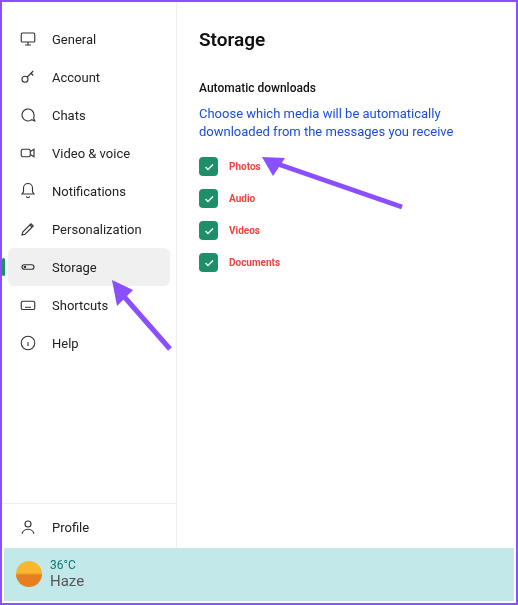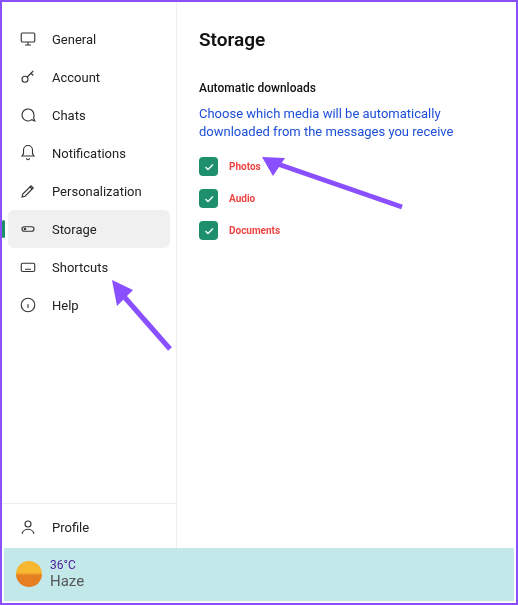--- a/index.html
+++ b/index.html
@@ -129,21 +129,21 @@
       gap: 8px;
     }
     .weather-icon {
       width: 26px;
       height: 26px;
       border-radius: 50%;
       background: linear-gradient(180deg, #f7b731 45%, #e67e22 55%);
       position: relative;
     }
     .weather-text { display: flex; flex-direction: column; line-height: 1.15; }
-    .weather-temp { font-size: 12px; color: #4c1d95; }
+    .weather-temp { font-size: 12px; color: #0f766e; }
     .weather-cond { font-size: 15px; color: #555; }
     .arrow {
       position: absolute;
       pointer-events: none;
     }
     .arrow svg { stroke: #8a4fff; fill: #8a4fff; }
   </style>
 </head>
 <body>
 
@@ -168,20 +168,29 @@
           </span>
         <span>Account</span>
       </div>
       <div class="sidebar-item">
         <span class="icon">
             <svg viewBox="0 0 24 24">
               <path d="M20 12a8 8 0 10-3 6.2L21 20l-1.5-4A7.9 7.9 0 0020 12z"></path>
             </svg>
           </span>
         <span>Chats</span>
+      </div>
+      <div class="sidebar-item">
+        <span class="icon">
+            <svg viewBox="0 0 24 24">
+              <rect x="3" y="7" width="12" height="10" rx="2"></rect>
+              <path d="M15 10l5-3v10l-5-3"></path>
+            </svg>
+          </span>
+        <span>Video &amp; voice</span>
       </div>
       <div class="sidebar-item">
         <span class="icon">
             <svg viewBox="0 0 24 24">
               <path d="M6 8a6 6 0 1112 0v5l2 3H4l2-3zM10 19a2 2 0 004 0"></path>
             </svg>
           </span>
         <span>Notifications</span>
       </div>
       <div class="sidebar-item">
@@ -246,20 +255,28 @@
         </div>
       <span class="check-label">Photos</span>
     </div>
     <div class="check-row">
       <div class="checkbox">
           <svg viewBox="0 0 24 24">
             <path d="M5 12l5 5L20 7"></path>
           </svg>
         </div>
       <span class="check-label">Audio</span>
+    </div>
+    <div class="check-row">
+      <div class="checkbox">
+          <svg viewBox="0 0 24 24">
+            <path d="M5 12l5 5L20 7"></path>
+          </svg>
+        </div>
+      <span class="check-label">Videos</span>
     </div>
     <div class="check-row">
       <div class="checkbox">
           <svg viewBox="0 0 24 24">
             <path d="M5 12l5 5L20 7"></path>
           </svg>
         </div>
       <span class="check-label">Documents</span>
     </div>
   </div>

